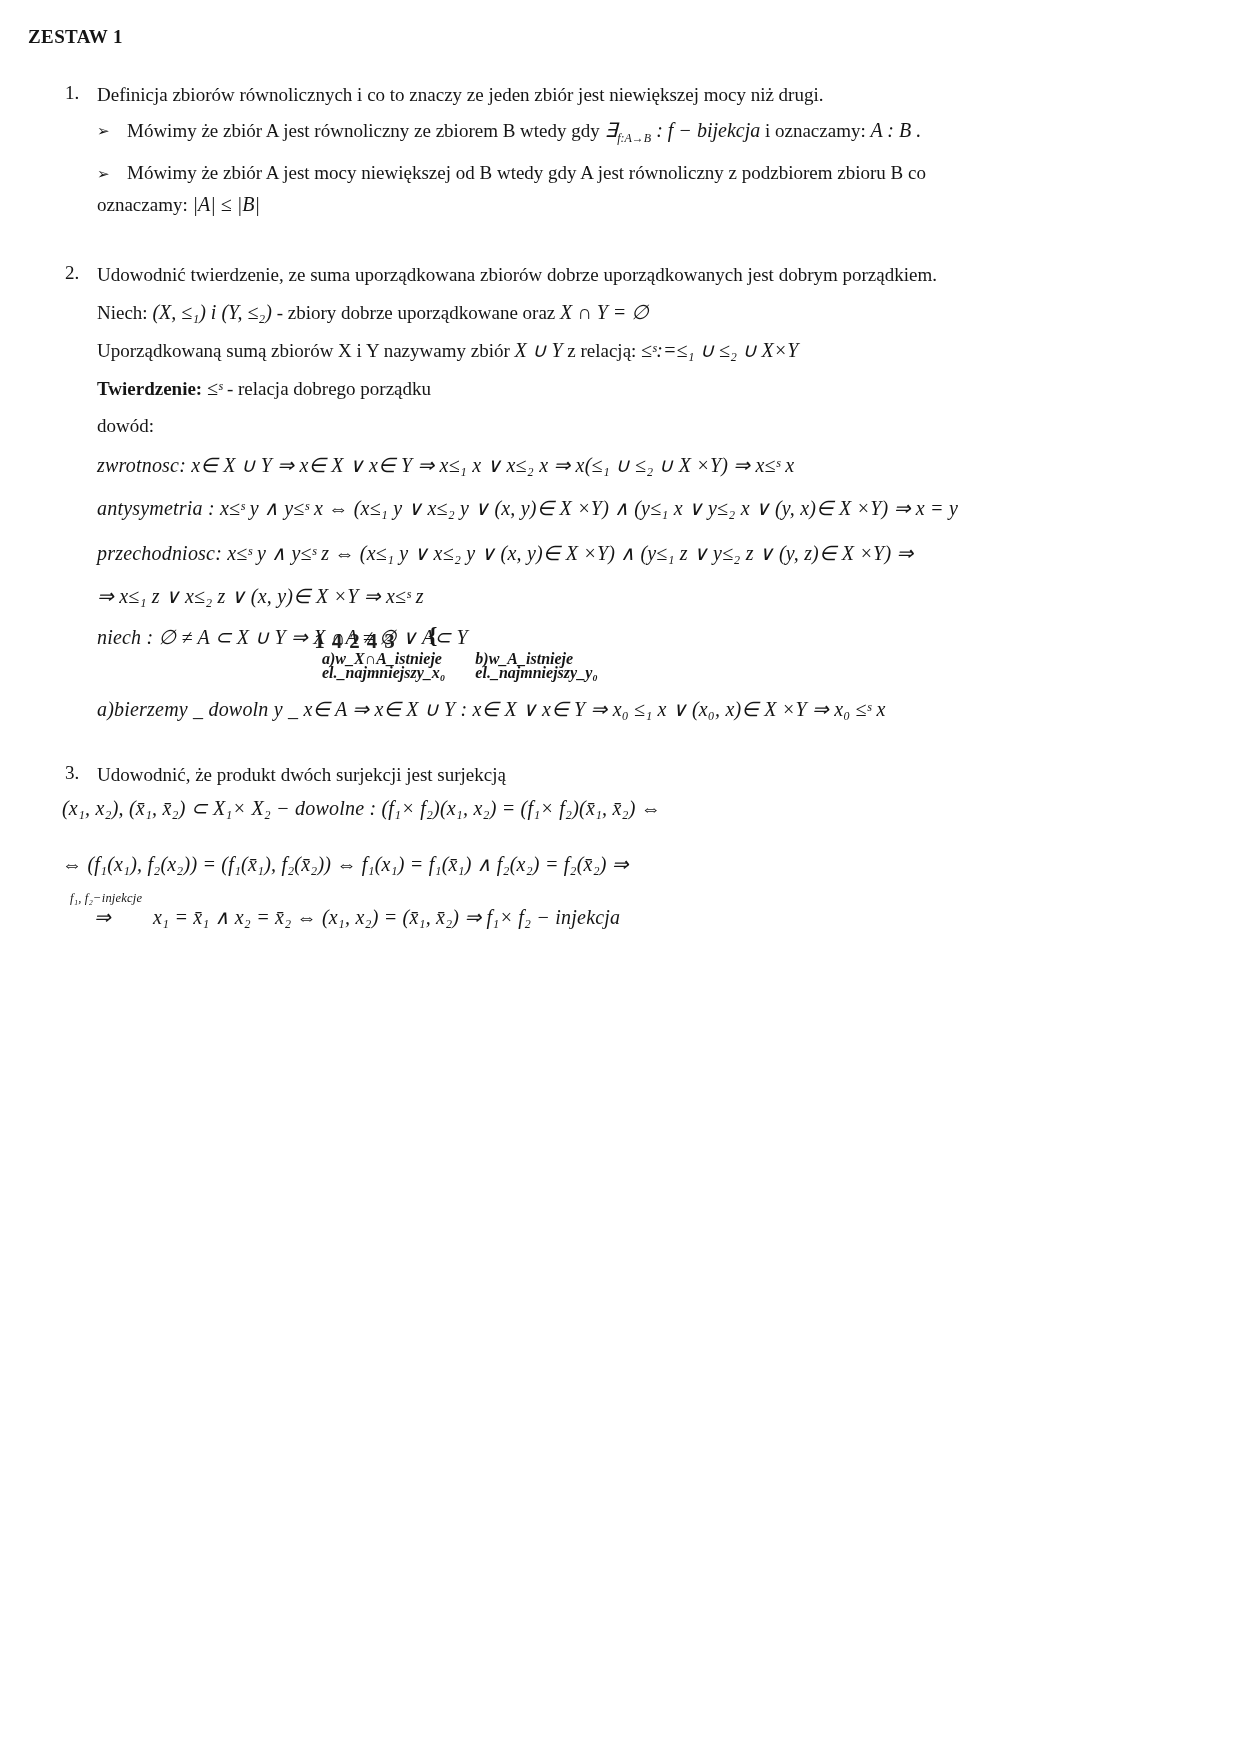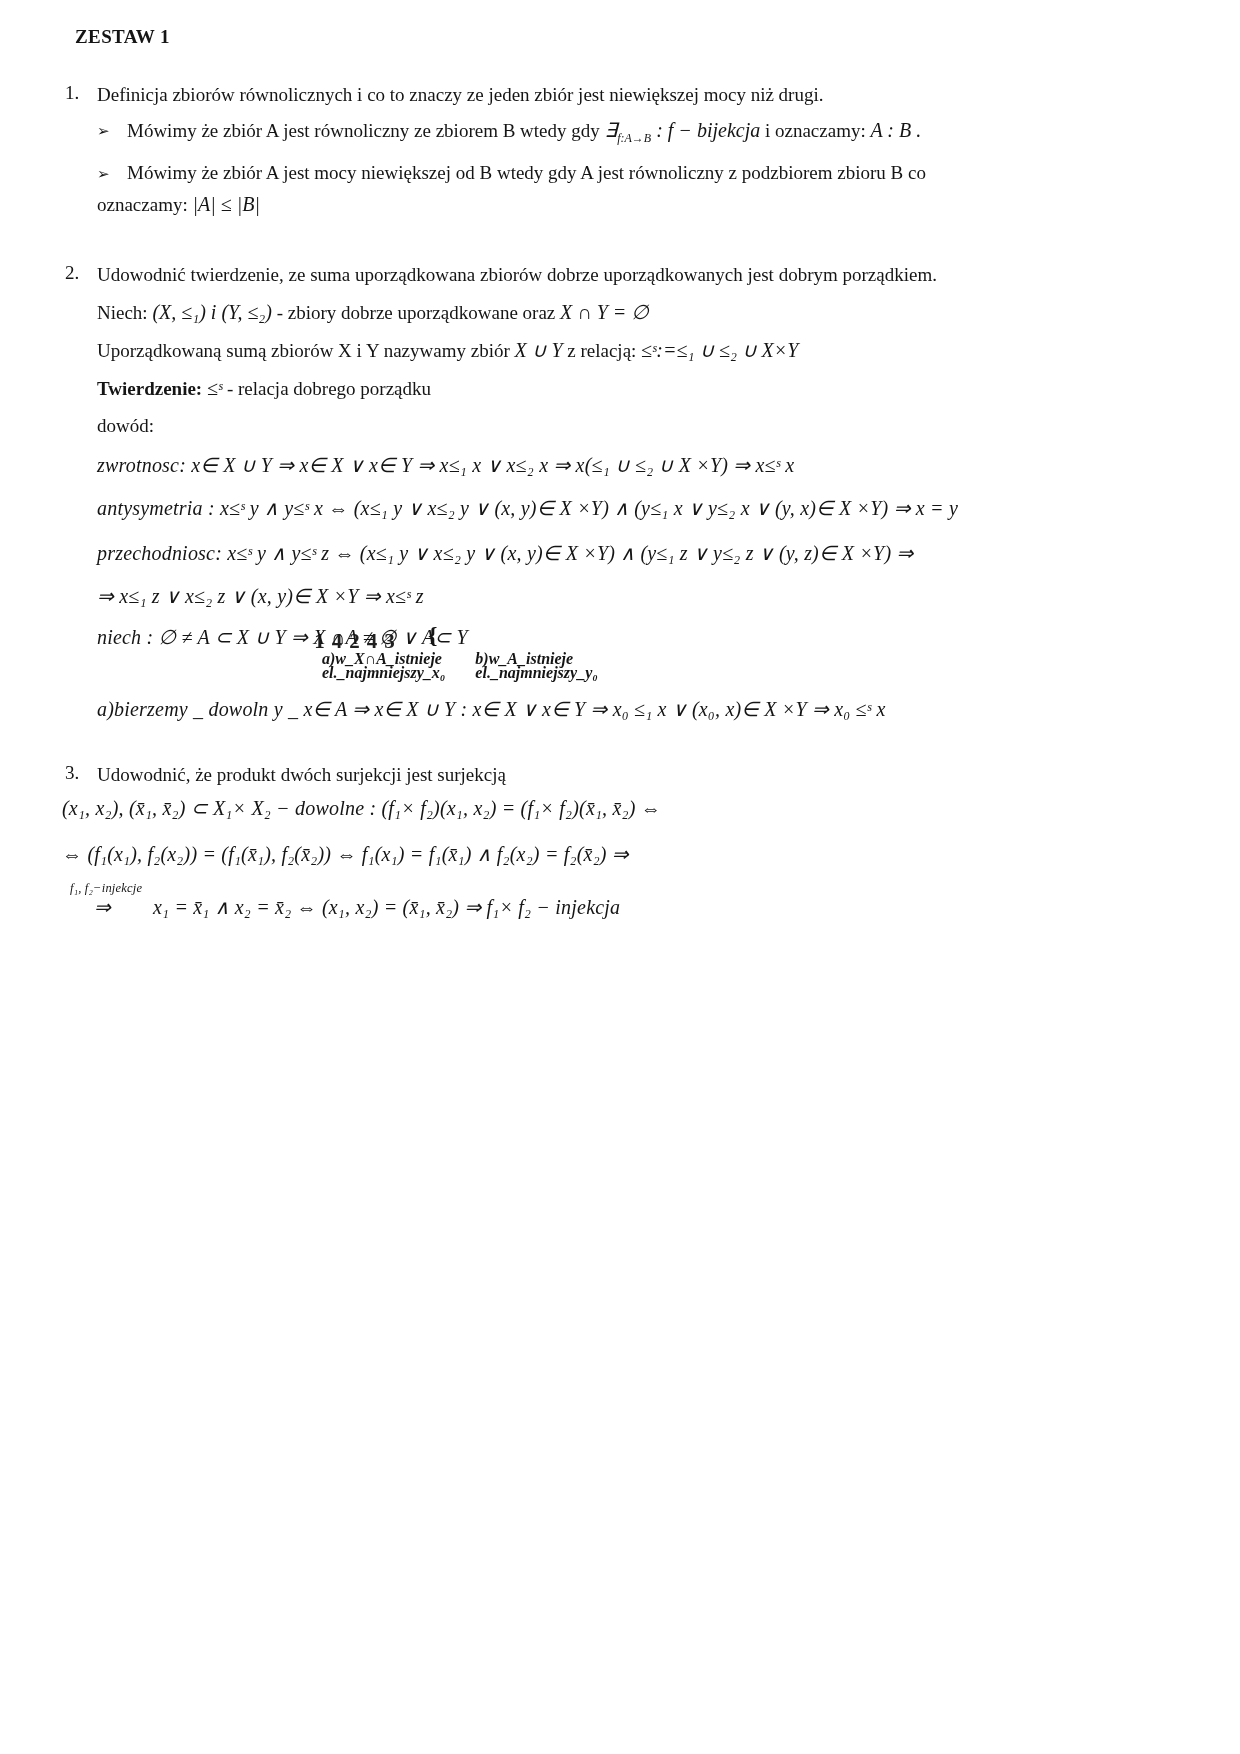--- a/index.html
+++ b/index.html
@@ -1,21 +1,21 @@
 <!DOCTYPE html>
 <html><head>
 <meta charset="utf-8">
 <style>
   html,body{margin:0;padding:0;background:#ffffff;}
   .page{
     width:1240px;height:1754px;box-sizing:border-box;
     padding:26px 36px 0 28px;position:relative;
     font-family:"Liberation Serif",serif;color:#151515;background:#ffffff;
   }
-  .doc-title{font-size:19px;font-weight:bold;letter-spacing:.4px;margin-left:47px;}
+  .doc-title{font-size:19px;font-weight:bold;letter-spacing:.4px;}
   .item{display:flex;align-items:flex-start;}
   .item-num{width:32px;flex:0 0 32px;margin-left:37px;font-size:19px;}
   .item-body{flex:1;font-size:19px;line-height:26px;}
   .mt-item1{margin-top:34px;}
   .mt-item2{margin-top:44px;}
   .mt-item3{margin-top:40px;}
   .bullet-row{display:flex;margin-top:9px;}
   .bullet-glyph{width:30px;flex:0 0 30px;font-size:15px;padding-top:1px;}
   .math{font-style:italic;font-size:20px;text-align:center;}
   .math sub{font-size:12px;font-style:italic;}
@@ -27,21 +27,21 @@
   .ub-wrap{position:relative;display:inline-block;}
   .ub-brace{position:absolute;left:1px;top:4px;font-style:normal;font-weight:bold;
             letter-spacing:7px;font-size:21px;opacity:.95;}
   .ub-brace2{position:absolute;left:6px;top:-2px;font-style:normal;font-weight:bold;font-size:24px;}
   .ann-row{display:flex;gap:30px;margin-left:225px;margin-top:2px;
            font-size:16px;font-style:italic;font-weight:bold;line-height:14px;}
   .item3-math{margin-left:34px;}
   .arrow-label{display:block;font-size:12.5px;font-style:italic;margin-left:8px;line-height:13px;}
   .arrow-row{display:inline-block;margin-left:32px;}
   .wide-gap{display:inline-block;width:42px;}
-  .line2-mt{margin-top:22px;}
+  .line2-mt{margin-top:32px;}
   .line3-mt{margin-top:16px;}
 </style>
 </head>
 <body>
 
 <div class="page">
 
   <div class="doc-title">ZESTAW 1</div>
 
   <div class="item mt-item1">

